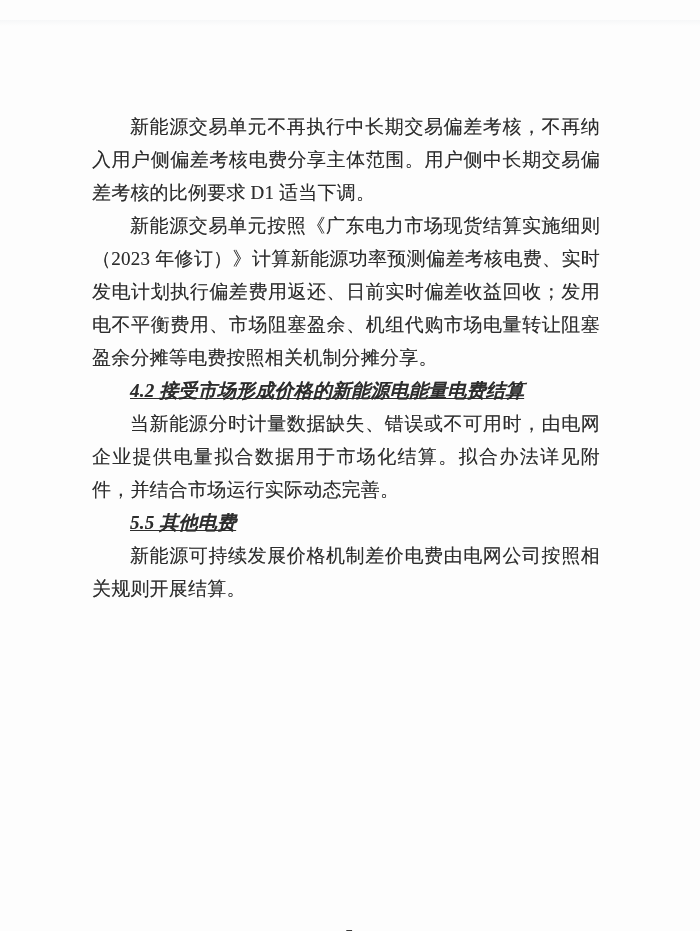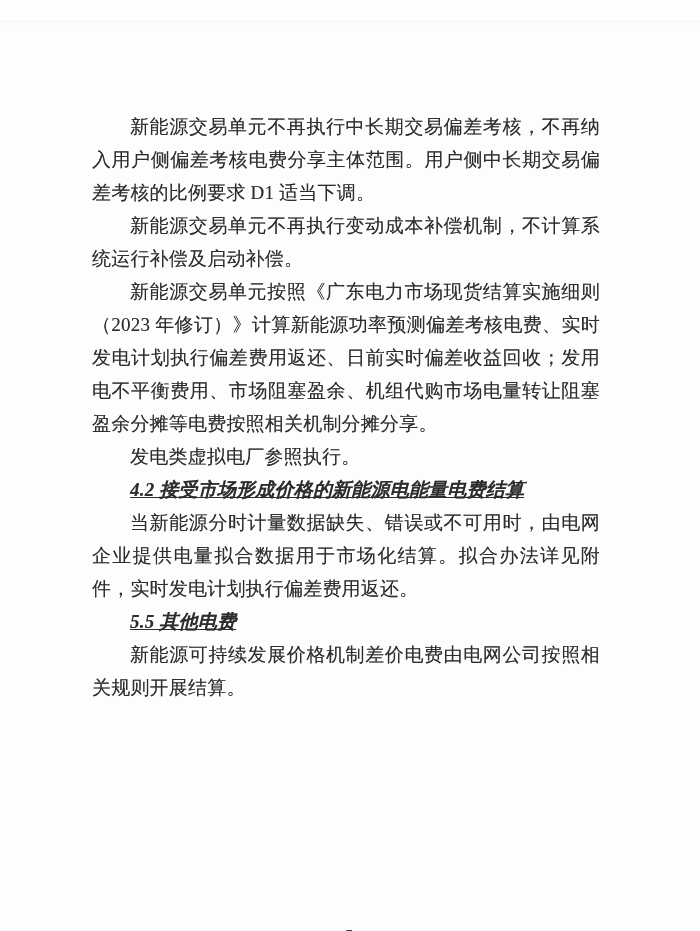--- a/index.html
+++ b/index.html
@@ -52,24 +52,22 @@
     text-shadow: 0 0 0.4px rgba(40,40,40,0.4);
   }
 </style>
 </head>
 <body>
 
 <div class="doc-page">
 
   <div class="doc-body">
     <p>新能源交易单元不再执行中长期交易偏差考核，不再纳入用户侧偏差考核电费分享主体范围。用户侧中长期交易偏差考核的比例要求 D1 适当下调。</p>
-    <p>新能源交易单元不再执行变动成本补偿机制，不计算系统运行补偿及启动补偿。</p>
     <p>新能源交易单元按照《广东电力市场现货结算实施细则（2023 年修订）》计算新能源功率预测偏差考核电费、实时发电计划执行偏差费用返还、日前实时偏差收益回收；发用电不平衡费用、市场阻塞盈余、机组代购市场电量转让阻塞盈余分摊等电费按照相关机制分摊分享。</p>
-    <p>发电类虚拟电厂参照执行。</p>
     <p class="section-heading">4.2 接受市场形成价格的新能源电能量电费结算</p>
-    <p>当新能源分时计量数据缺失、错误或不可用时，由电网企业提供电量拟合数据用于市场化结算。拟合办法详见附件，实时发电计划执行偏差费用返还。</p>
+    <p>当新能源分时计量数据缺失、错误或不可用时，由电网企业提供电量拟合数据用于市场化结算。拟合办法详见附件，并结合市场运行实际动态完善。</p>
     <p class="section-heading">5.5 其他电费</p>
     <p>新能源可持续发展价格机制差价电费由电网公司按照相关规则开展结算。</p>
   </div>
 
   <div class="page-footer">- 7 -</div>
 
 </div>
 
 </body></html>

